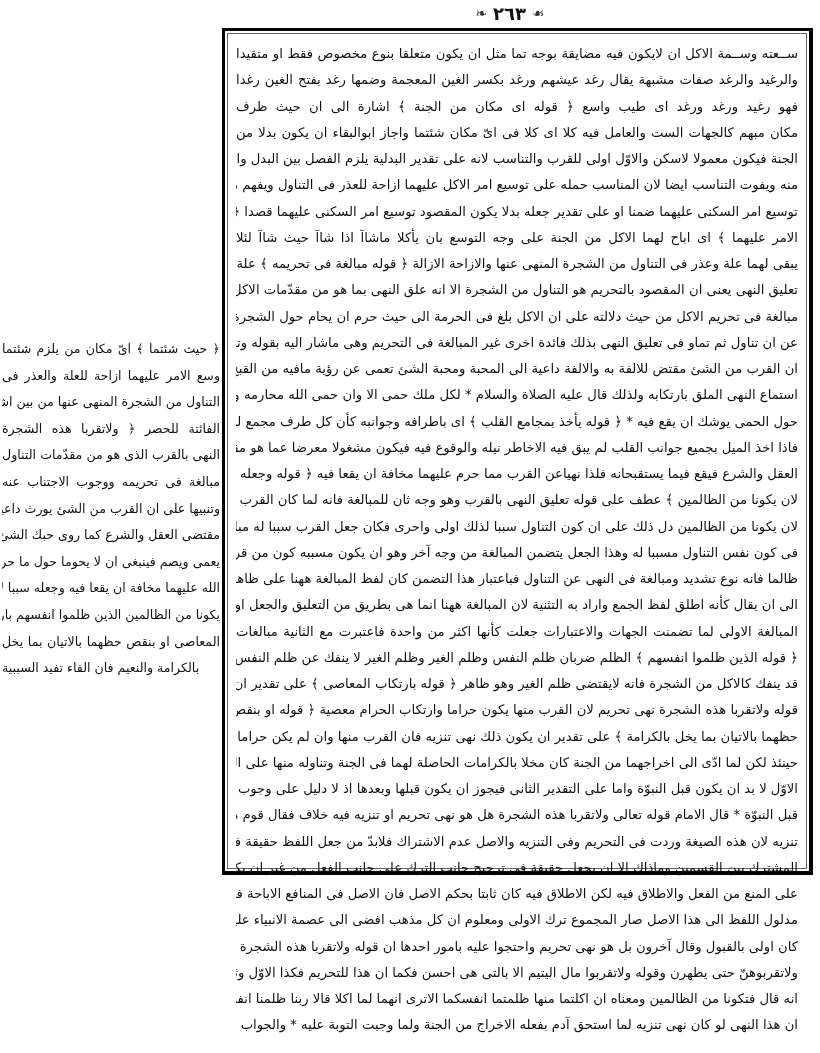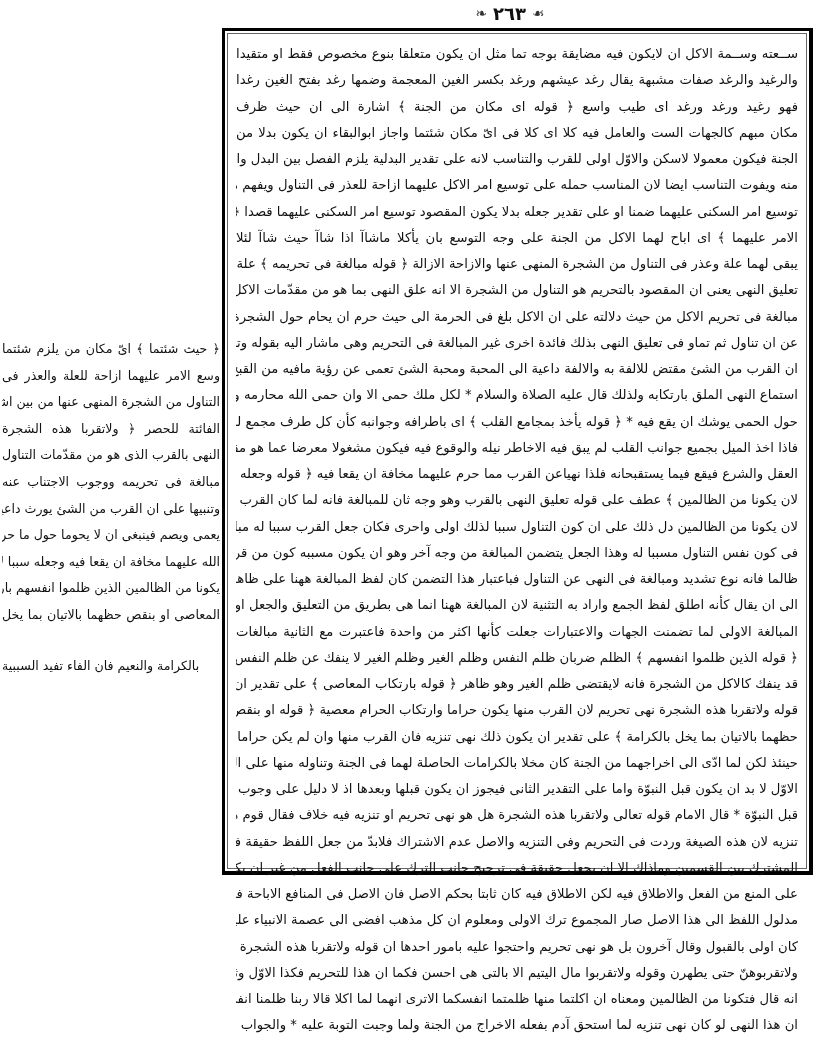--- a/index.html
+++ b/index.html
@@ -13,39 +13,40 @@
          border: 3px solid #000; border-left-width: 3px; border-bottom-width: 4px; border-right-width: 4px;
          box-sizing: border-box; }
   .frame-inner { position: absolute; left: 2px; top: 2px; right: 2px; bottom: 2px;
          border: 1px solid #666; box-sizing: border-box; padding: 7px 8px 4px 8px; }
   .main-text { direction: rtl; }
   .line { font-size: 13.2px; line-height: 26.25px; height: 26.25px; white-space: nowrap;
           text-align: justify; text-align-last: justify; overflow: hidden; }
   .margin-note { position: absolute; left: 2px; top: 336px; width: 218px; direction: rtl; }
   .mline { font-size: 12.6px; line-height: 26.6px; height: 26.6px; white-space: nowrap;
            text-align: justify; text-align-last: justify; overflow: hidden; }
-  .mline.last { text-align-last: left; margin-top: 24px; }
+  .mline.last { text-align-last: left; }
 </style>
 </head>
 <body>
 
 <div class="page-header">
   <span class="orn">❧</span>
   <span class="page-number">٢٦٣</span>
   <span class="orn">☙</span>
 </div>
 
 <div class="margin-note" id="margin-note">
     <div class="mline">﴿ حيث شئتما ﴾ اىّ مكان من يلزم شئتما</div>
     <div class="mline">وسع الامر عليهما ازاحة للعلة والعذر فى</div>
     <div class="mline">التناول من الشجرة المنهى عنها من بين اشجارها</div>
     <div class="mline">الفائتة للحصر ﴿ ولاتقربا هذه الشجرة</div>
     <div class="mline">النهى بالقرب الذى هو من مقدّمات التناول</div>
     <div class="mline">مبالغة فى تحريمه ووجوب الاجتناب عنه</div>
     <div class="mline">وتنبيها على ان القرب من الشئ يورث داعية</div>
+    <div class="mline">مقتضى العقل والشرع كما روى حبك الشئ</div>
     <div class="mline">يعمى ويصم فينبغى ان لا يحوما حول ما حرم</div>
     <div class="mline">الله عليهما مخافة ان يقعا فيه وجعله سببا لان</div>
     <div class="mline">يكونا من الظالمين الذين ظلموا انفسهم بارتكاب</div>
     <div class="mline">المعاصى او بنقص حظهما بالاتيان بما يخل</div>
     <div class="mline last">بالكرامة والنعيم فان الفاء تفيد السببية</div>
   </div>
 
 <div class="frame">
   <div class="frame-inner">
     <div class="main-text" id="main-text">

